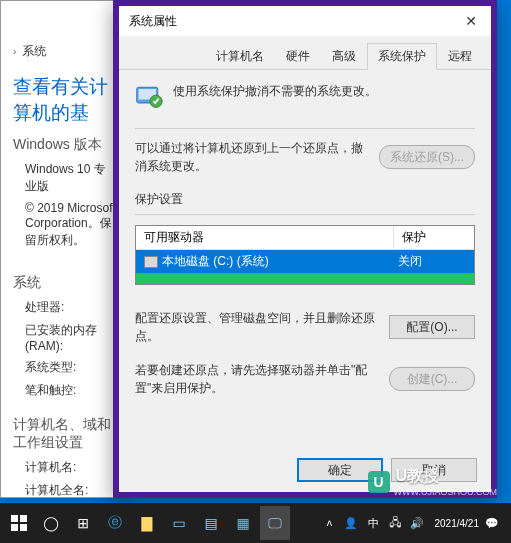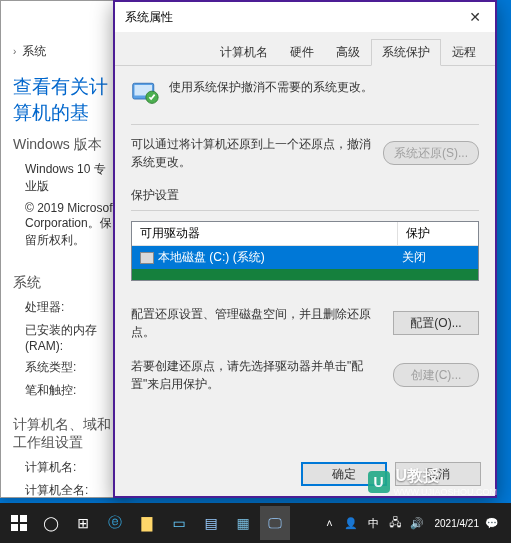--- a/index.html
+++ b/index.html
@@ -7,42 +7,42 @@
 
   .bg-window { position: absolute; left: 0; top: 0; width: 130px; height: 498px; background: #fff; border: 1px solid #999; box-shadow: 0 3px 10px rgba(0,0,0,.25); }
   .bg-titlebar { height: 30px; display: flex; align-items: center; justify-content: flex-end; padding: 0 8px; }
   .bg-body { padding: 8px 12px; }
   .crumb-row { display: flex; align-items: center; gap: 6px; color: #333; font-size: 12px; padding: 4px 0; }
   .chev { color: #666; font-size: 10px; }
   .section-h { color: #0066cc; font-size: 19px; margin: 10px 0 6px; }
   .subh { color: #555; font-size: 14px; margin: 10px 0 4px; }
   .line { color: #333; font-size: 12px; padding: 3px 0 3px 12px; }
 
-  .dialog { position: absolute; left: 113px; top: 0; width: 384px; height: 498px; background: #f0f0f0; border: 2px solid #4c1d95; box-shadow: 0 5px 20px rgba(0,0,0,.4); display: flex; flex-direction: column; }
+  .dialog { position: absolute; left: 113px; top: 0; width: 384px; height: 498px; background: #f0f0f0; border: 6px solid #4c1d95; box-shadow: 0 5px 20px rgba(0,0,0,.4); display: flex; flex-direction: column; }
   .dlg-title { height: 30px; background: #fff; display: flex; align-items: center; justify-content: space-between; padding: 0 0 0 10px; font-size: 12px; }
   .close-btn { width: 40px; height: 30px; display: flex; align-items: center; justify-content: center; font-size: 14px; color: #333; cursor: pointer; }
 
   .tabstrip { display: flex; padding: 6px 8px 0; background: #f0f0f0; border-bottom: 1px solid #d0d0d0; gap: 0; justify-content: flex-end; }
   .tab { padding: 4px 10px; font-size: 12px; border: 1px solid transparent; border-bottom: none; color: #333; cursor: pointer; position: relative; top: 1px; }
   .tab.active { background: #f0f0f0; border-color: #d0d0d0; border-bottom: 1px solid #f0f0f0; }
 
   .dlg-body { flex: 1; padding: 12px 16px; overflow: hidden; }
   .intro-row { display: flex; gap: 10px; align-items: flex-start; margin-bottom: 18px; }
   .shield-icon { width: 28px; height: 28px; flex: none; }
   .groupbox { margin-bottom: 16px; }
   .group-label { font-size: 12px; color: #333; margin-bottom: 6px; }
   .group-divider { height: 1px; background: #d0d0d0; margin-bottom: 10px; }
   .row-flex { display: flex; justify-content: space-between; align-items: center; gap: 12px; }
   .desc { font-size: 12px; color: #333; line-height: 1.5; flex: 1; }
   .btn { min-width: 86px; height: 24px; border: 1px solid #adadad; background: #e1e1e1; font-size: 12px; cursor: pointer; color: #333; padding: 0 10px; }
   .btn:disabled { color: #a0a0a0; cursor: default; border-radius: 11px; }
   .btn.default { border: 2px solid #0078d7; }
 
   .drive-list-wrap { margin-top: 6px; }
-  .drive-list { border: 1px solid #828790; background: #15803d; height: 60px; overflow: hidden; }
+  .drive-list { border: 1px solid #828790; background: #22c55e; height: 60px; overflow: hidden; }
   .drive-header { display: flex; font-size: 12px; background: #fff; border-bottom: 1px solid #e0e0e0; }
   .dh-col { padding: 3px 8px; border-right: 1px solid #e0e0e0; }
   .dh-col.c1 { flex: 1; }
   .dh-col.c2 { width: 80px; border-right: none; text-align: left; }
   .drive-row { display: flex; font-size: 12px; background: #0078d7; color: #fff; align-items: center; }
   .drive-icon { width: 14px; height: 12px; margin: 0 4px; background: #d9d9d9; border: 1px solid #888; display: inline-block; }
   .dr-col { padding: 3px 4px; }
   .dr-col.c1 { flex: 1; display: flex; align-items: center; }
   .dr-col.c2 { width: 80px; }
 

